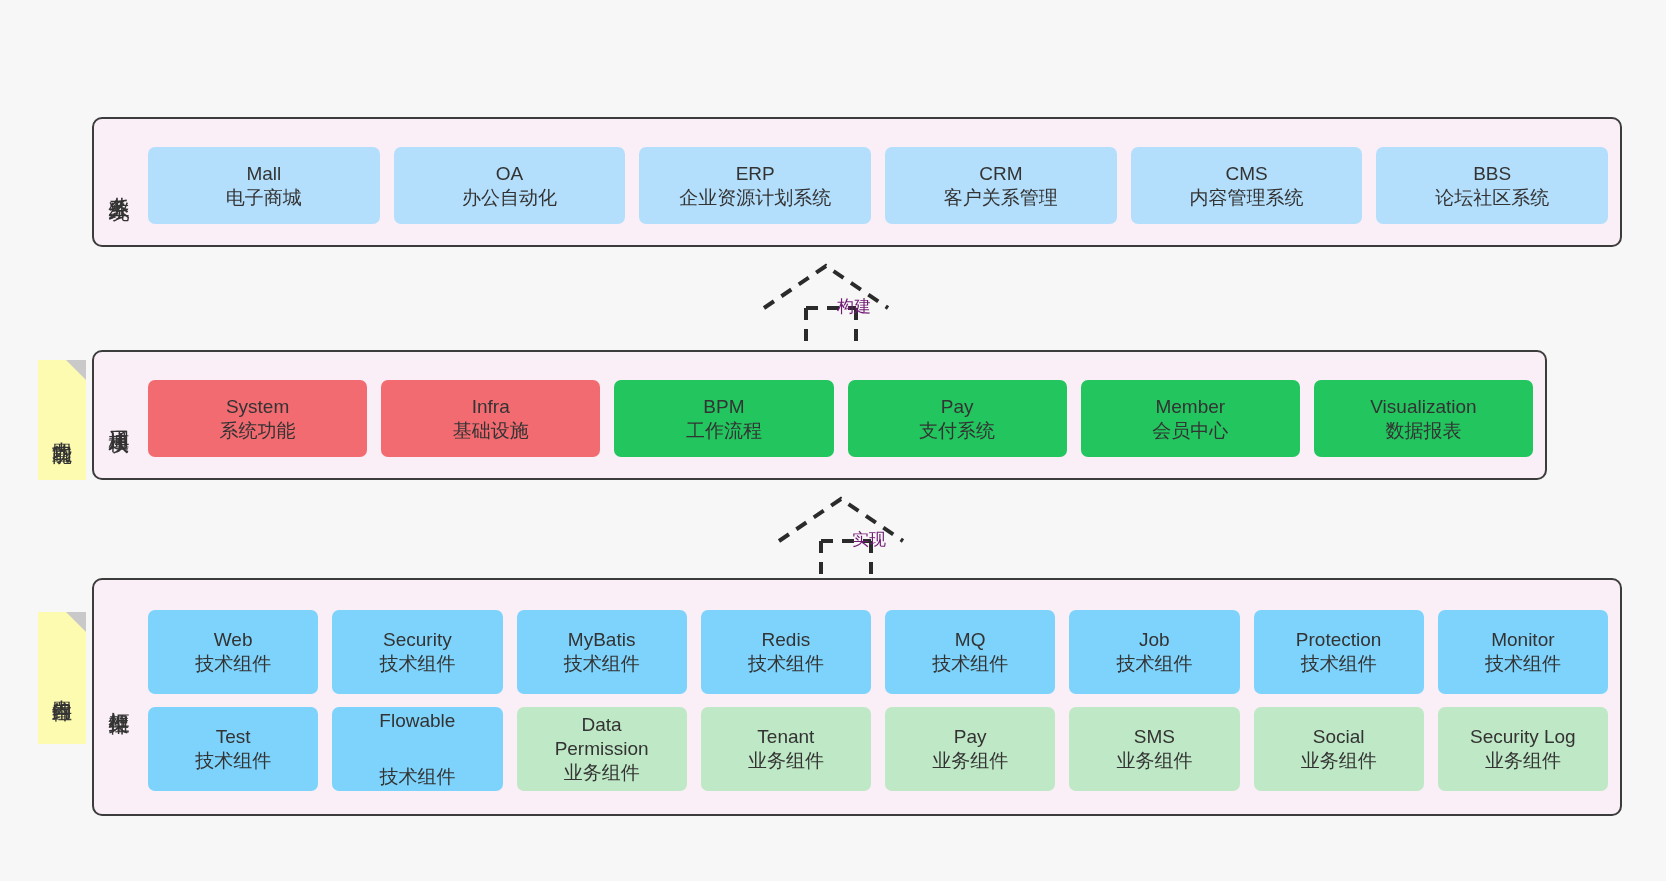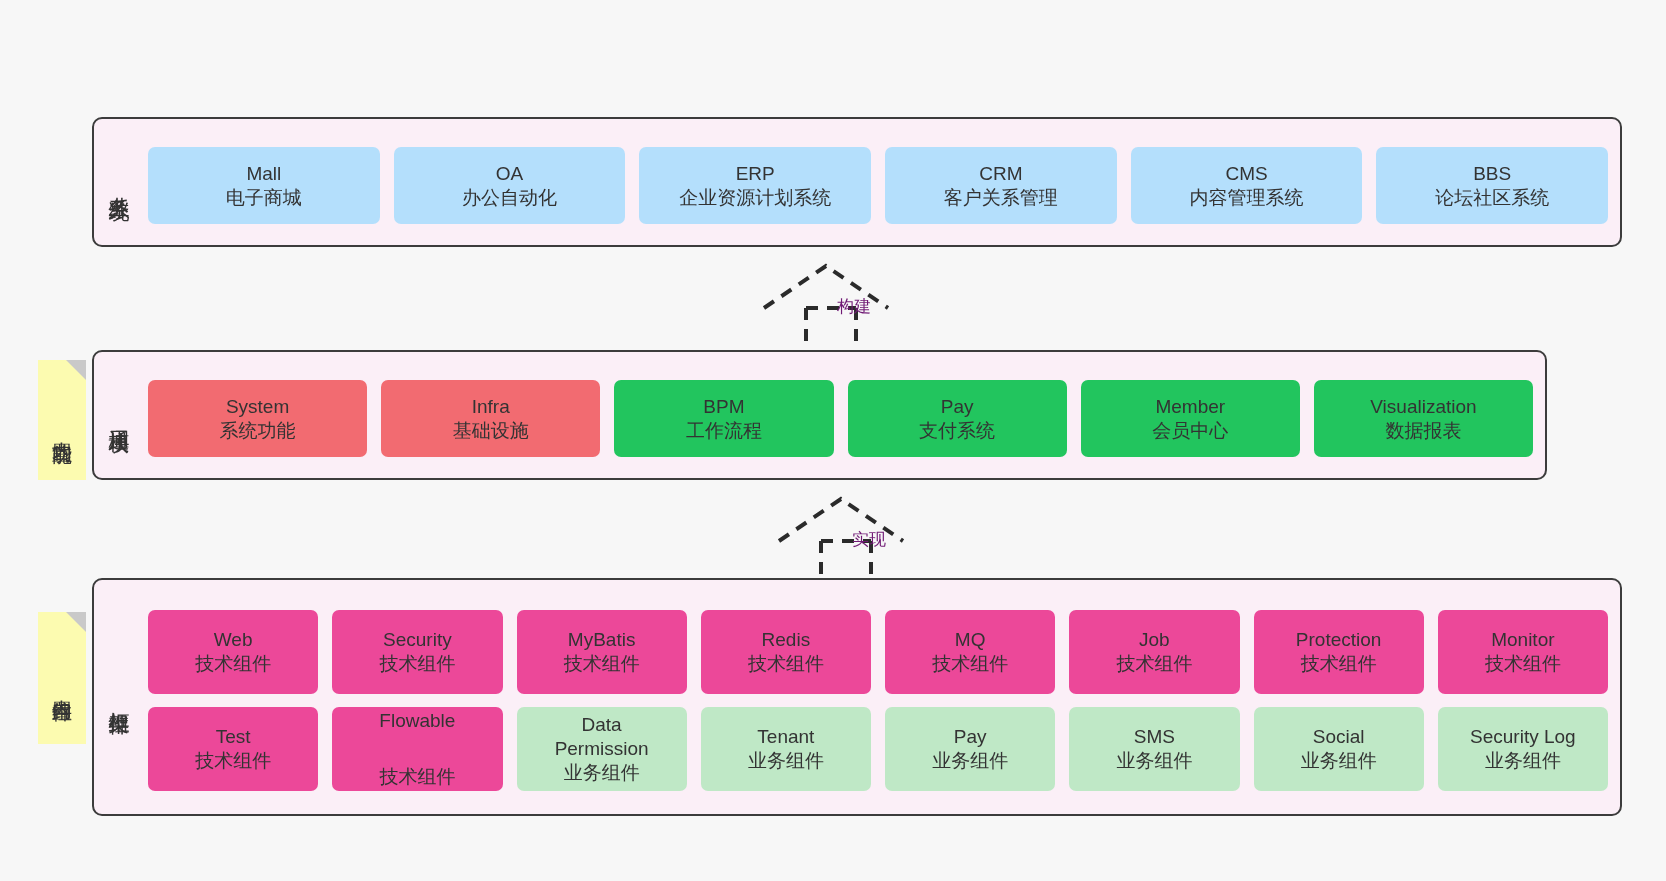--- a/index.html
+++ b/index.html
@@ -64,21 +64,21 @@
     color:#333;
     box-sizing:border-box;
     padding:6px 4px;
   }
   .card .c-en{display:block;}
   .card .c-cn{display:block;}
 
   .blue{background:#b4dffc;}
   .red{background:#f26b71;}
   .pink{background:#22c55e;}
-  .green{background:#ec4899;}
+  .green{background:#7dd3fc;}
   .lgreen{background:#bfe8c6;}
 
   
   .note{
     position:absolute;
     background:#fcfbb0;
     display:flex;
     align-items:center;
     justify-content:center;
     font-size:20px;

